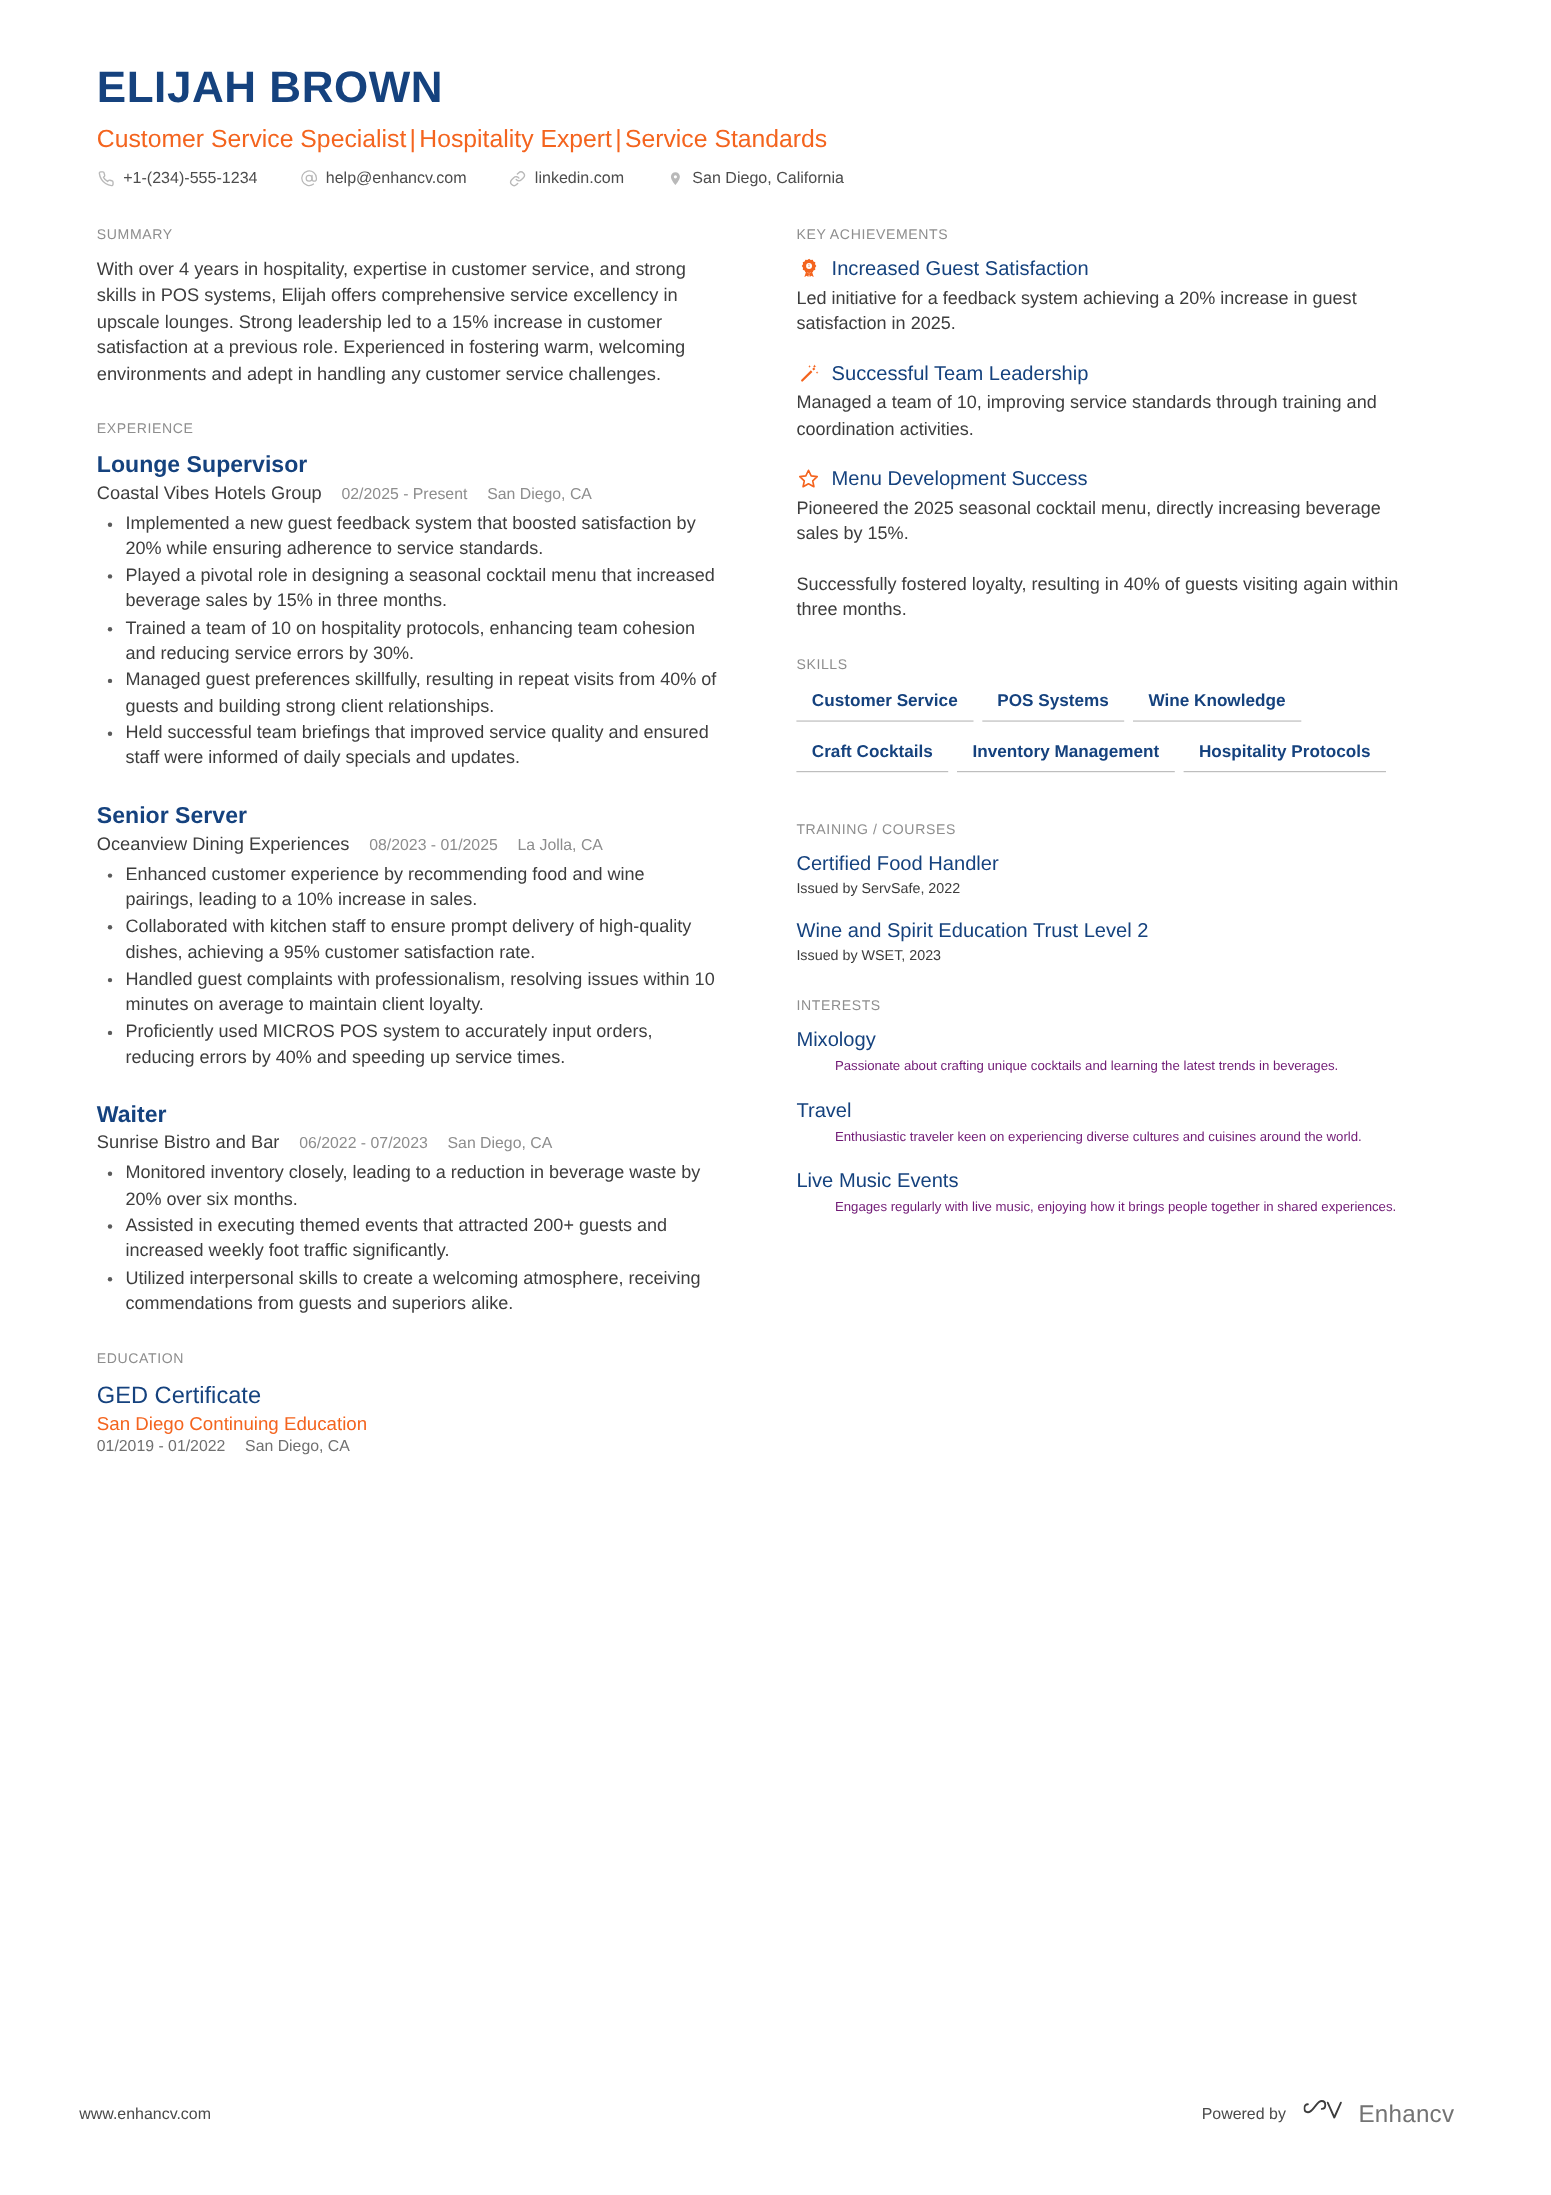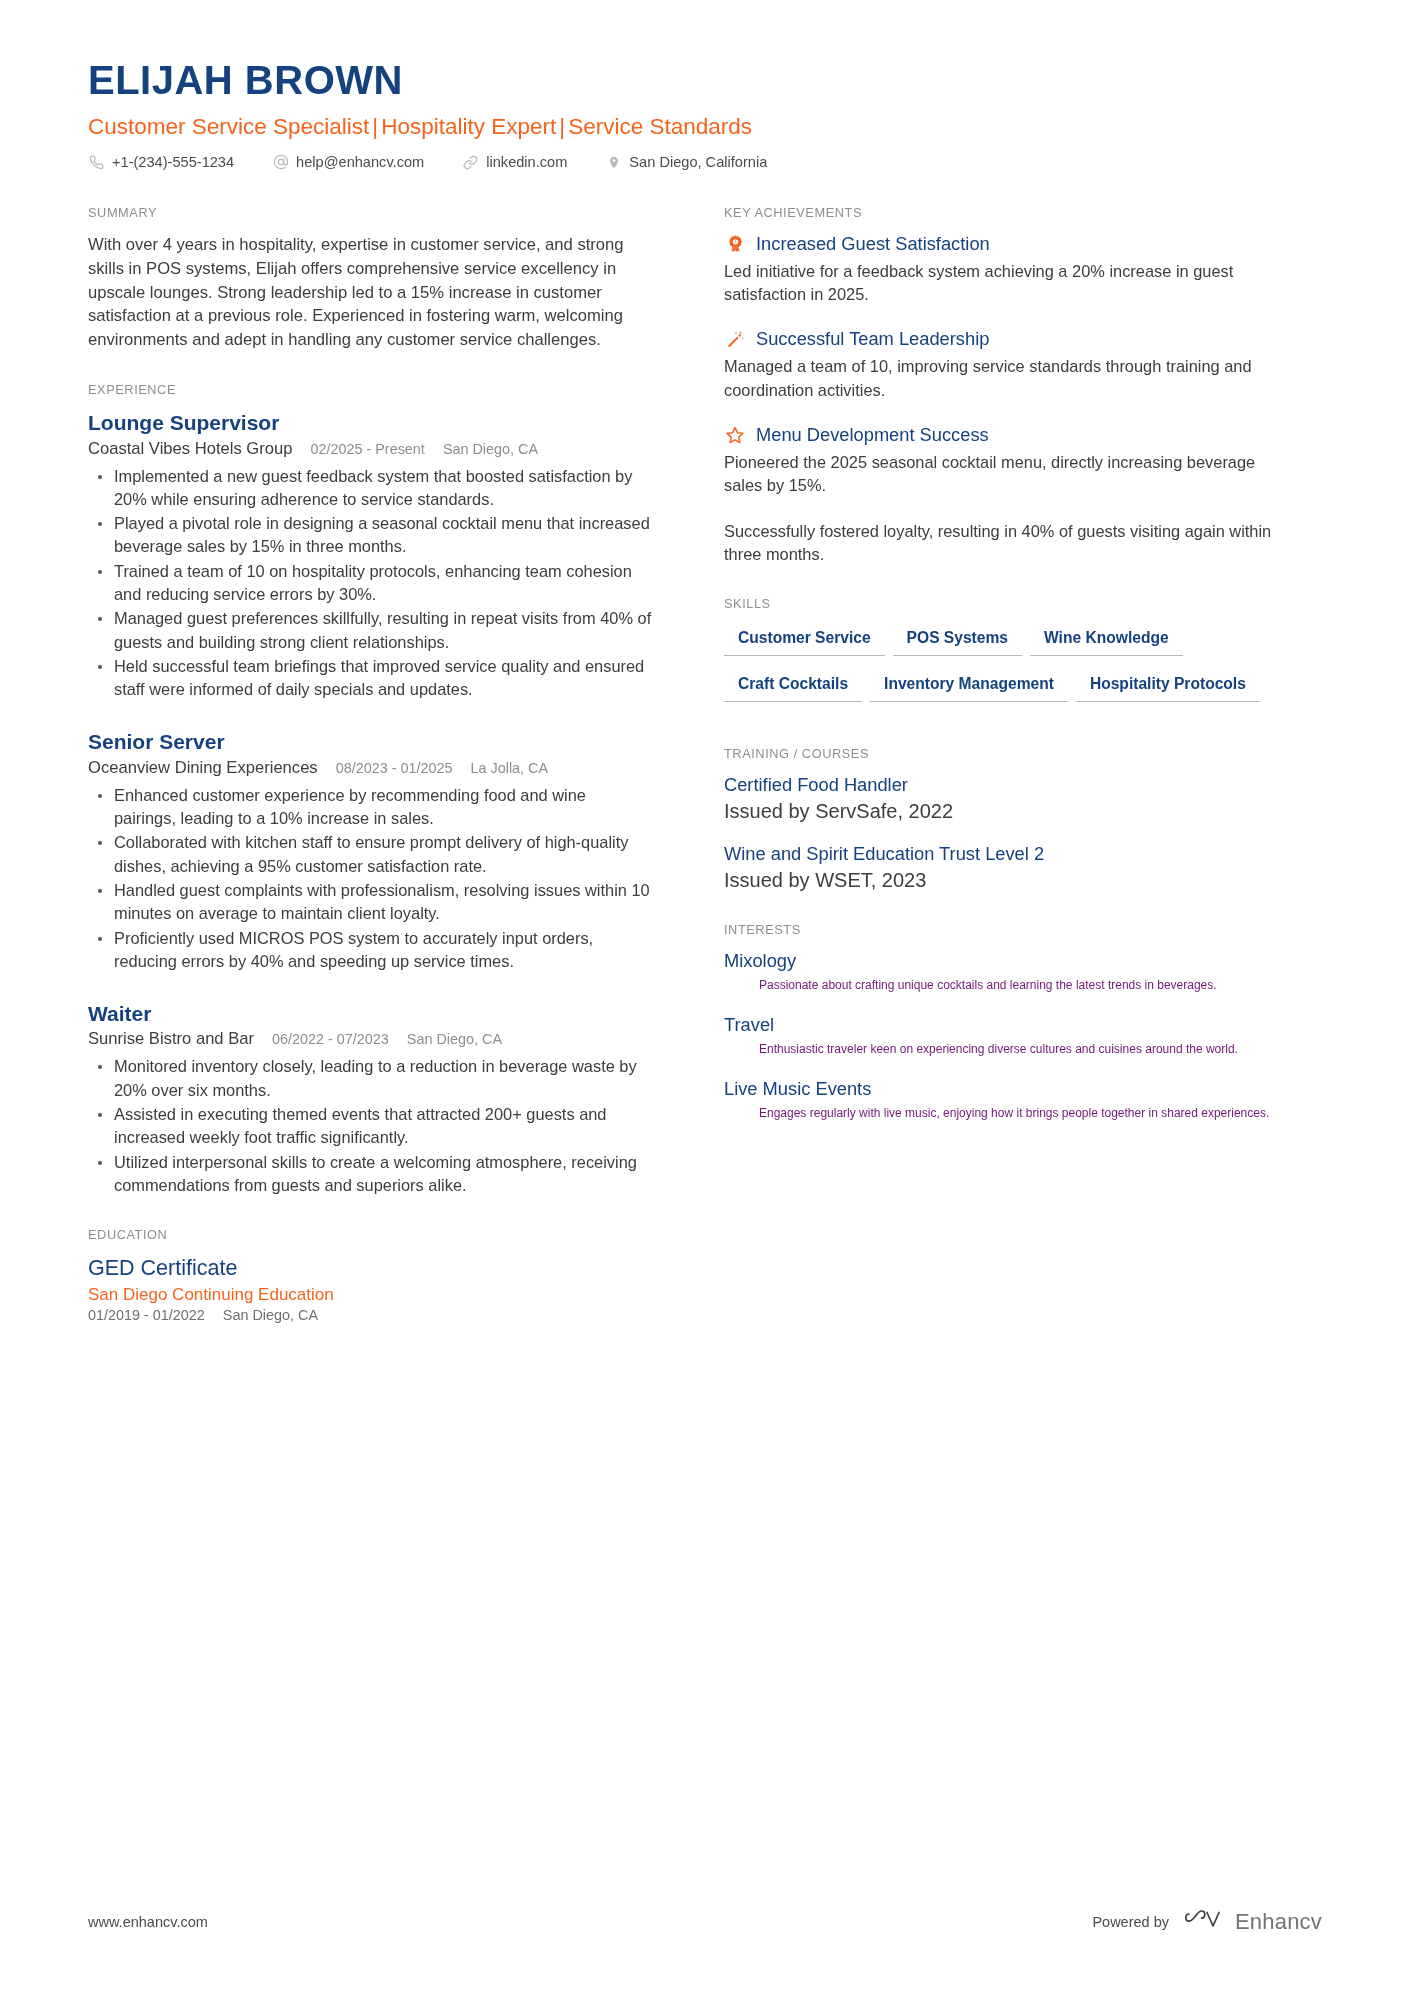--- a/index.html
+++ b/index.html
@@ -213,21 +213,21 @@
   
   .course { margin-bottom: 20px; }
   .course:last-child { margin-bottom: 0; }
   .course-title {
     font-size: 18.3px;
     color: #15427e;
     line-height: 1.25;
     margin-bottom: 3px;
   }
   .course-issuer {
-    font-size: 20px;
+    font-size: 13px;
     color: #3d3d3d;
   }
 
   
   .interest { margin-bottom: 20px; }
   .interest:last-child { margin-bottom: 0; }
   .interest-title {
     font-size: 18.3px;
     color: #15427e;
     line-height: 1.25;
@@ -236,21 +236,21 @@
   .interest-desc {
     font-size: 12px;
     line-height: 1.42;
     color: #701a75;
     margin-left: 35px;
   }
 
   
   .footer {
     position: absolute;
-    left: 88px;
+    left: 72px;
     right: 88px;
     bottom: 58px;
     display: flex;
     align-items: center;
     justify-content: space-between;
   }
   .footer-url {
     font-size: 14.5px;
     color: #4a4a4a;
   }

